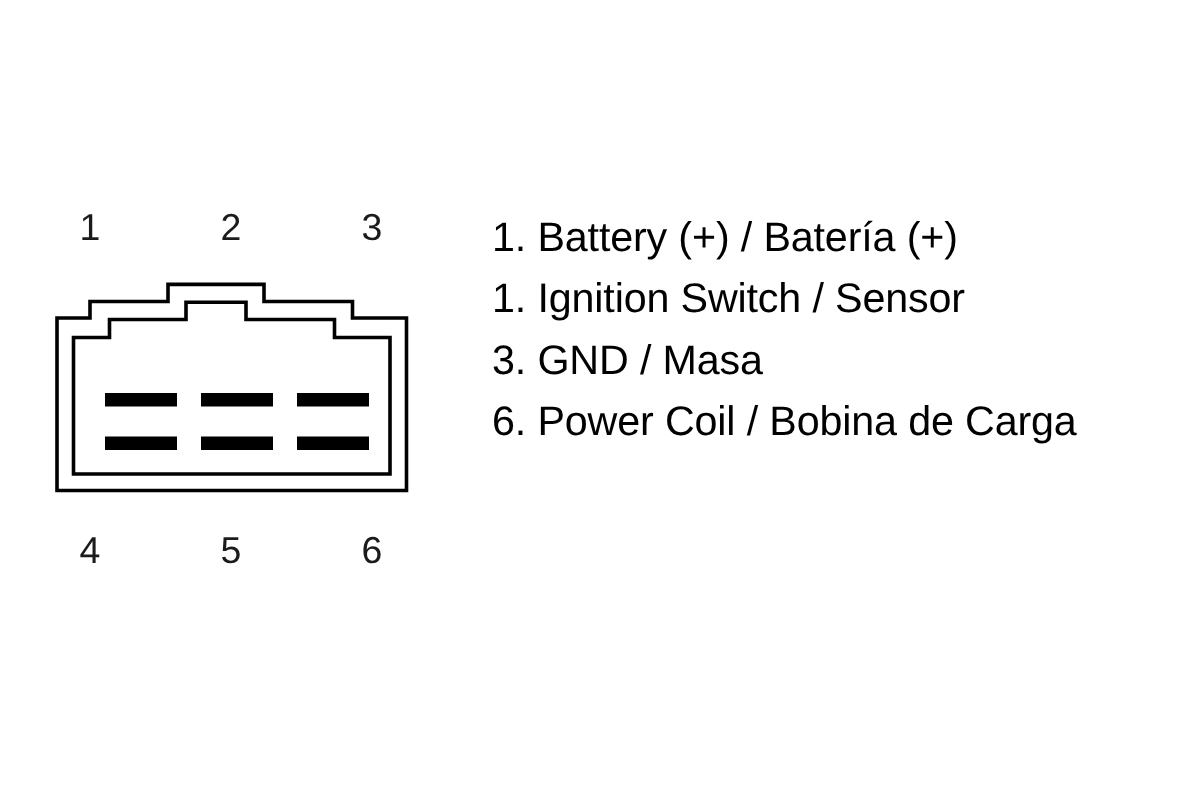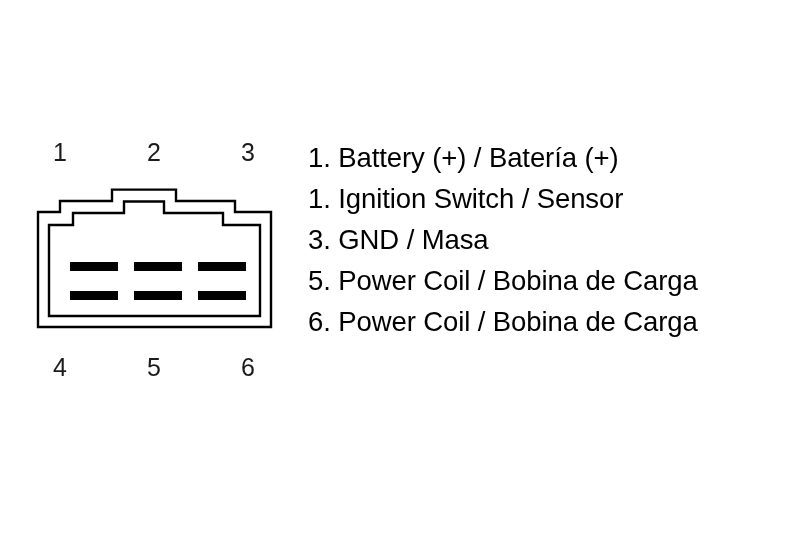--- a/index.html
+++ b/index.html
@@ -75,20 +75,21 @@
 
   .legend-item {
     font-family: "Liberation Sans", sans-serif;
     font-size: 27.5px;
     font-weight: 400;
     line-height: 41px;
     height: 41px;
     color: #000000;
     white-space: nowrap;
     letter-spacing: -0.1px;
+    margin-left: 20px;
   }
 </style>
 </head>
 <body>
 
 <div id="page">
 
   <div id="diagram-panel">
 
     <div id="pin-numbers-top" class="pin-number-row">
@@ -141,17 +142,16 @@
       <span class="pin-number">5</span>
       <span class="pin-number">6</span>
     </div>
 
   </div>
 
   <div id="legend-panel">
     <div class="legend-item">1. Battery (+) / Batería (+)</div>
     <div class="legend-item">1. Ignition Switch / Sensor</div>
     <div class="legend-item">3. GND / Masa</div>
-    <div class="legend-item">5. Power Coil / Bobina de Carga</div>
     <div class="legend-item">6. Power Coil / Bobina de Carga</div>
   </div>
 
 </div>
 
 </body></html>

